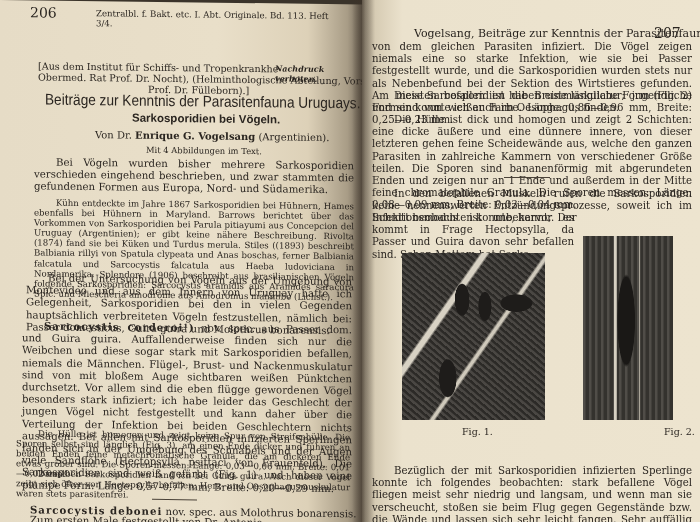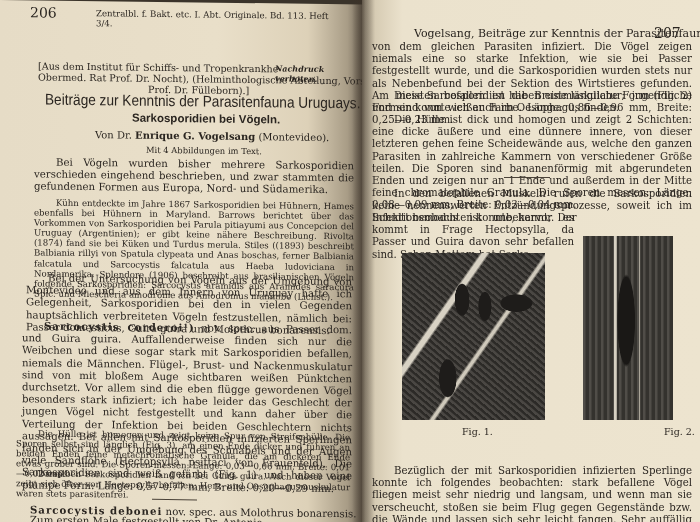--- a/index.html
+++ b/index.html
@@ -32,21 +32,21 @@
     <div style="white-space:nowrap;">Obermed. Rat Prof. Dr. Nocht), (Helminthologische Abteilung, Vorsteher:</div>
     <div style="padding-left:110px;white-space:nowrap;">Prof. Dr. Fülleborn).]</div>
   </div>
 
   <div class="abs title" style="left:45px;top:90px;font-size:15.5px;white-space:nowrap;font-weight:normal;font-family:'Liberation Sans Narrow','Liberation Sans',sans-serif;transform:scaleX(0.88);transform-origin:0 0;">Beiträge zur Kenntnis der Parasitenfauna Uruguays.</div>
   <div class="abs title" style="left:132px;top:110px;font-size:11.5px;white-space:nowrap;">Sarkosporidien bei Vögeln.</div>
 
   <div class="abs" style="left:95px;top:128px;font-size:10px;white-space:nowrap;">
     <span>Von Dr.</span>
     <b>Enrique G. Vogelsang</b>
-    <span>(Montevideo).</span>
+    <span>(Argentinien).</span>
   </div>
   <div class="abs" style="left:146px;top:143px;font-size:8.4px;white-space:nowrap;">Mit 4 Abbildungen im Text.</div>
 
   <div class="abs txt ind" style="left:34px;top:156px;width:320px;">Bei Vögeln wurden bisher mehrere Sarkosporidien verschieden eingehend beschrieben, und zwar stammten die gefundenen Formen aus Europa, Nord- und Südamerika.</div>
 
   <div class="abs small ind" style="left:34px;top:197px;width:320px;">Kühn entdeckte im Jahre 1867 Sarkosporidien bei Hühnern, Hames ebenfalls bei Hühnern in Maryland. Barrows berichtet über das Vorkommen von Sarkosporidien bei Parula pitiayumi aus Concepcion del Uruguay (Argentinien); er gibt keine nähere Beschreibung. Rivolta (1874) fand sie bei Küken und Turdus merula. Stiles ((1893) beschreibt Balbiania rillyi von Spatula clypeata und Anas boschas, ferner Balbiania falcatula und Sarcocystis falcatula aus Haeba ludoviciana in Nordamerika. Splendore (1906) beschreibt aus brasilianischen Vögeln folgende Sarkosporidien: Sarcocystis aramidis aus Aramides saracura Spic. und Miescheria amodrome aus Amodromus manimbe (Lichst.).</div>
 
   <div class="abs txt ind" style="left:26px;top:272px;width:326px;">Bei der Untersuchung von Vögeln aus der Umgebung von Montevideo und aus dem Innern von Uruguay hatte ich Gelegenheit, Sarkosporidien bei den in vielen Gegenden hauptsächlich verbreiteten Vögeln festzustellen, nämlich bei: Passer domesticus, Guira guira und Molothrus bonarensis.</div>
 
   <div class="abs txt" style="left:22px;top:319px;width:330px;">

